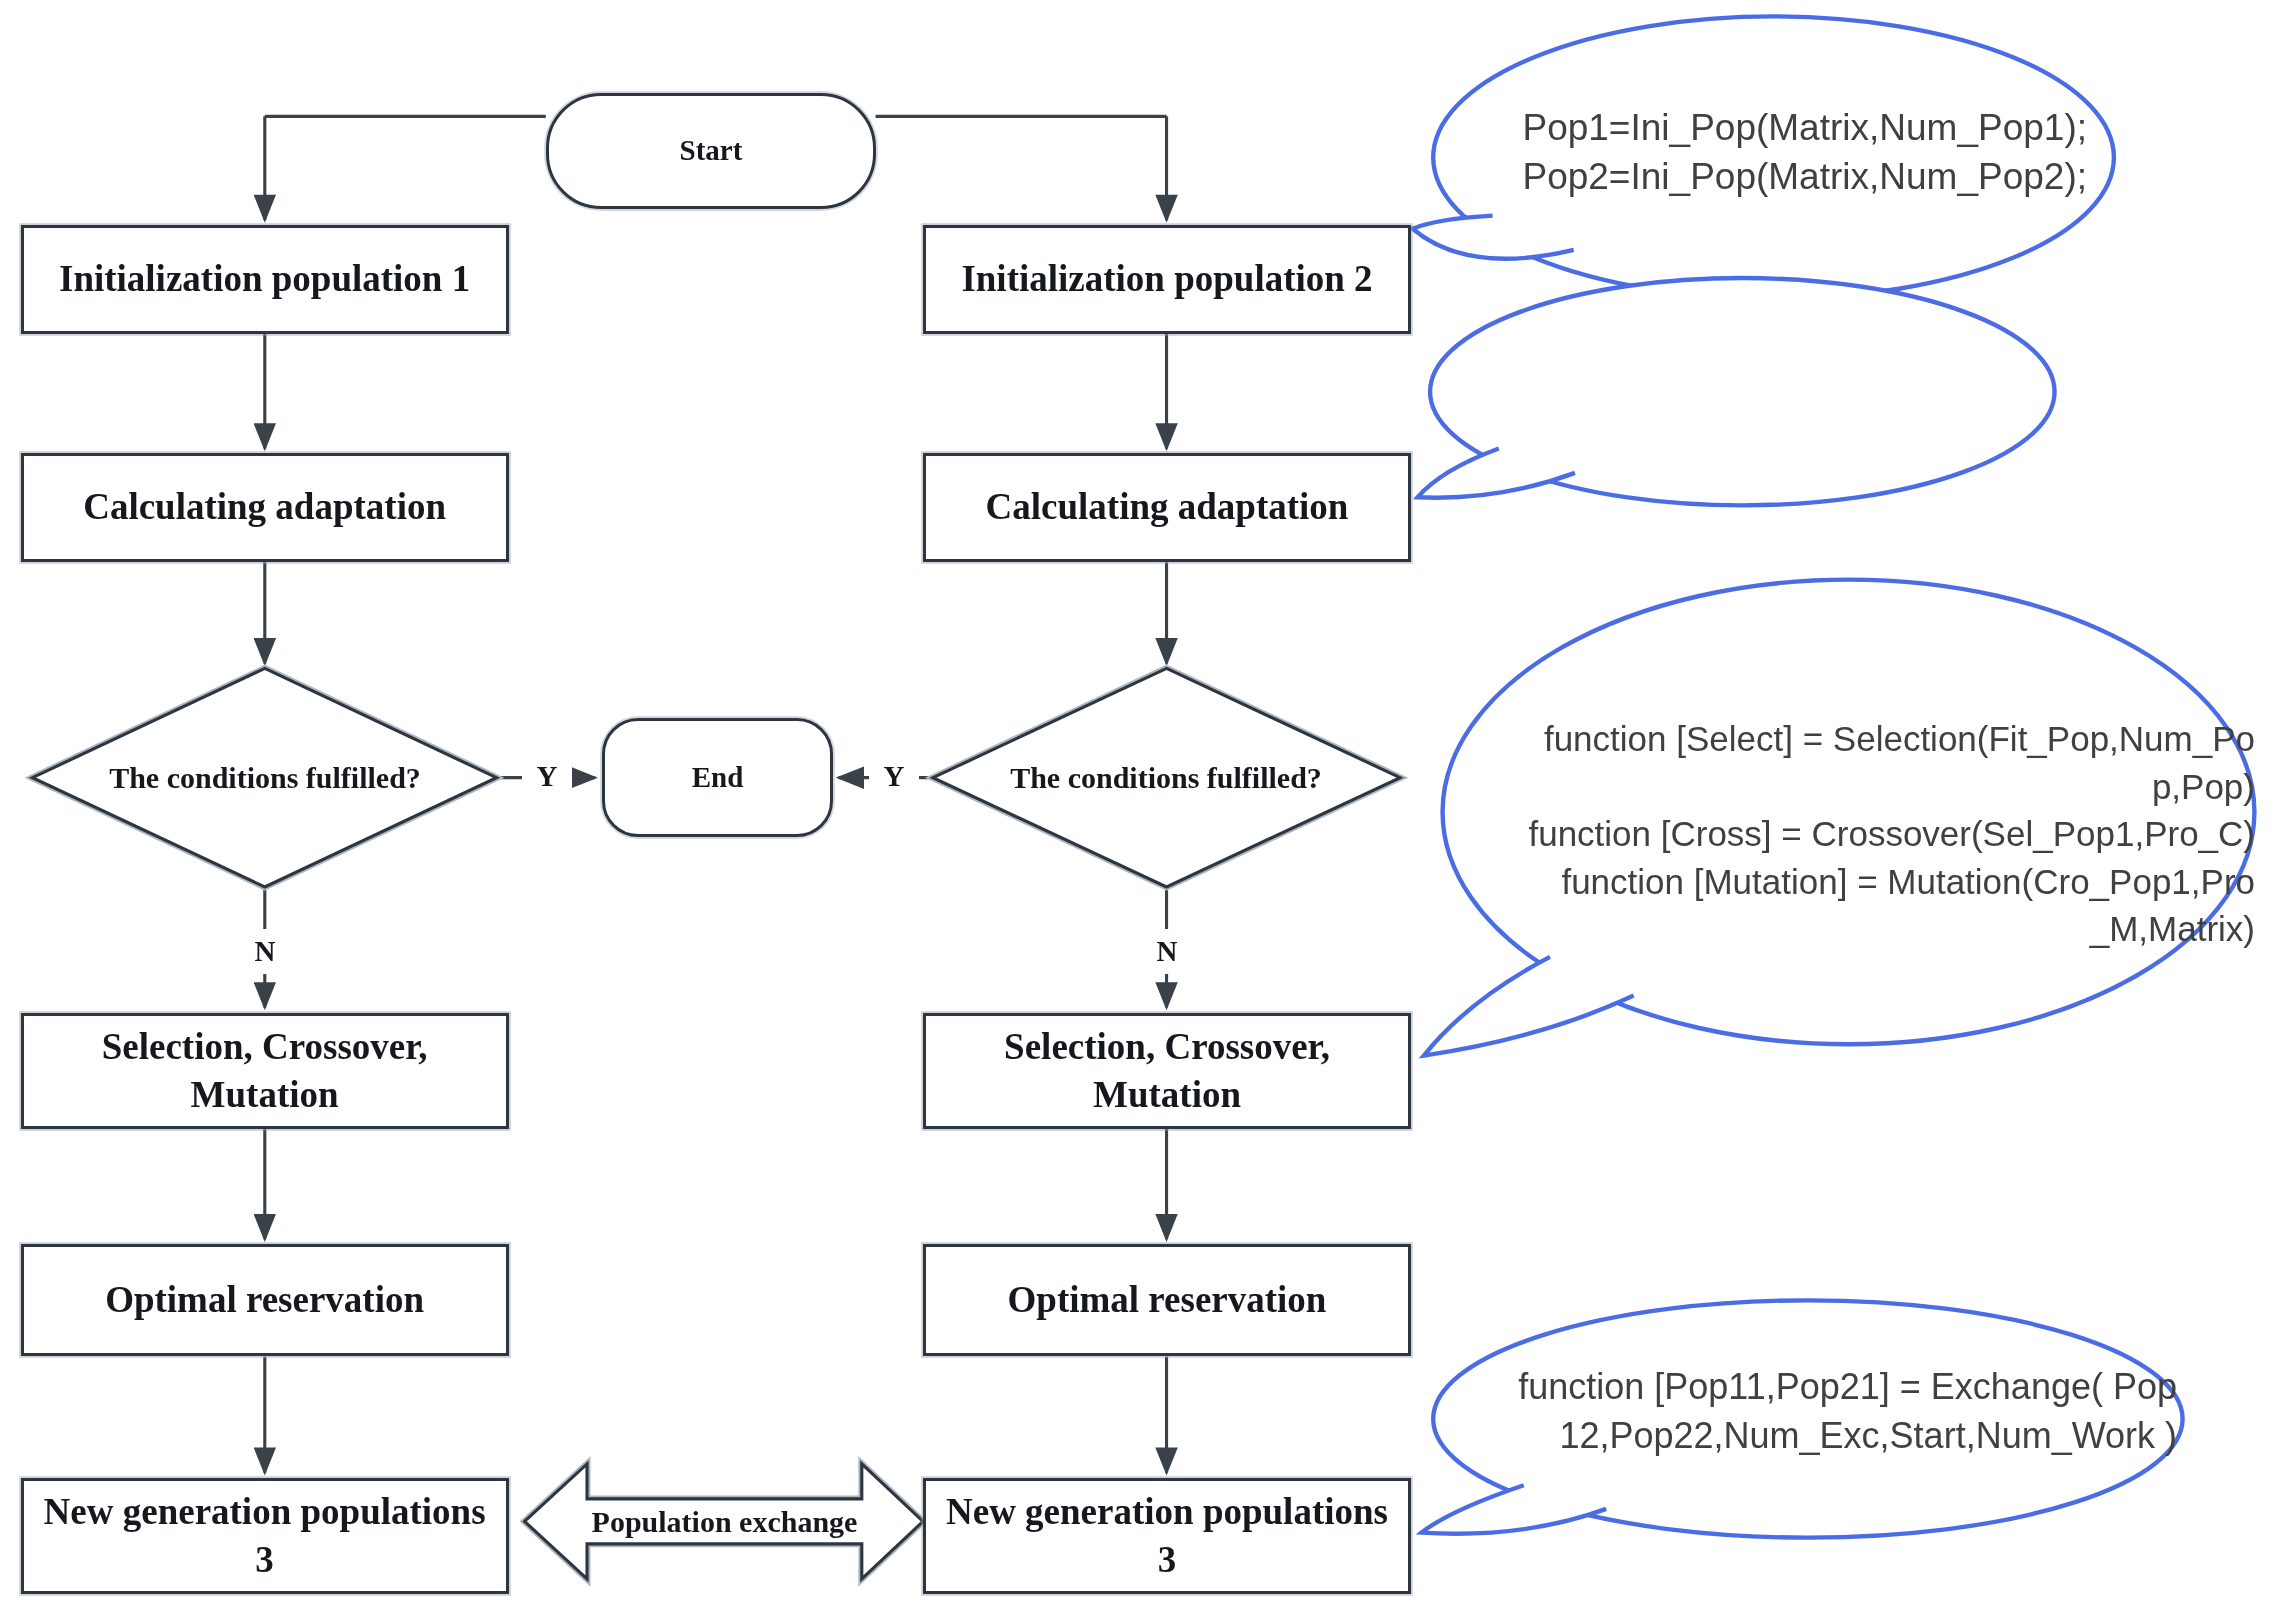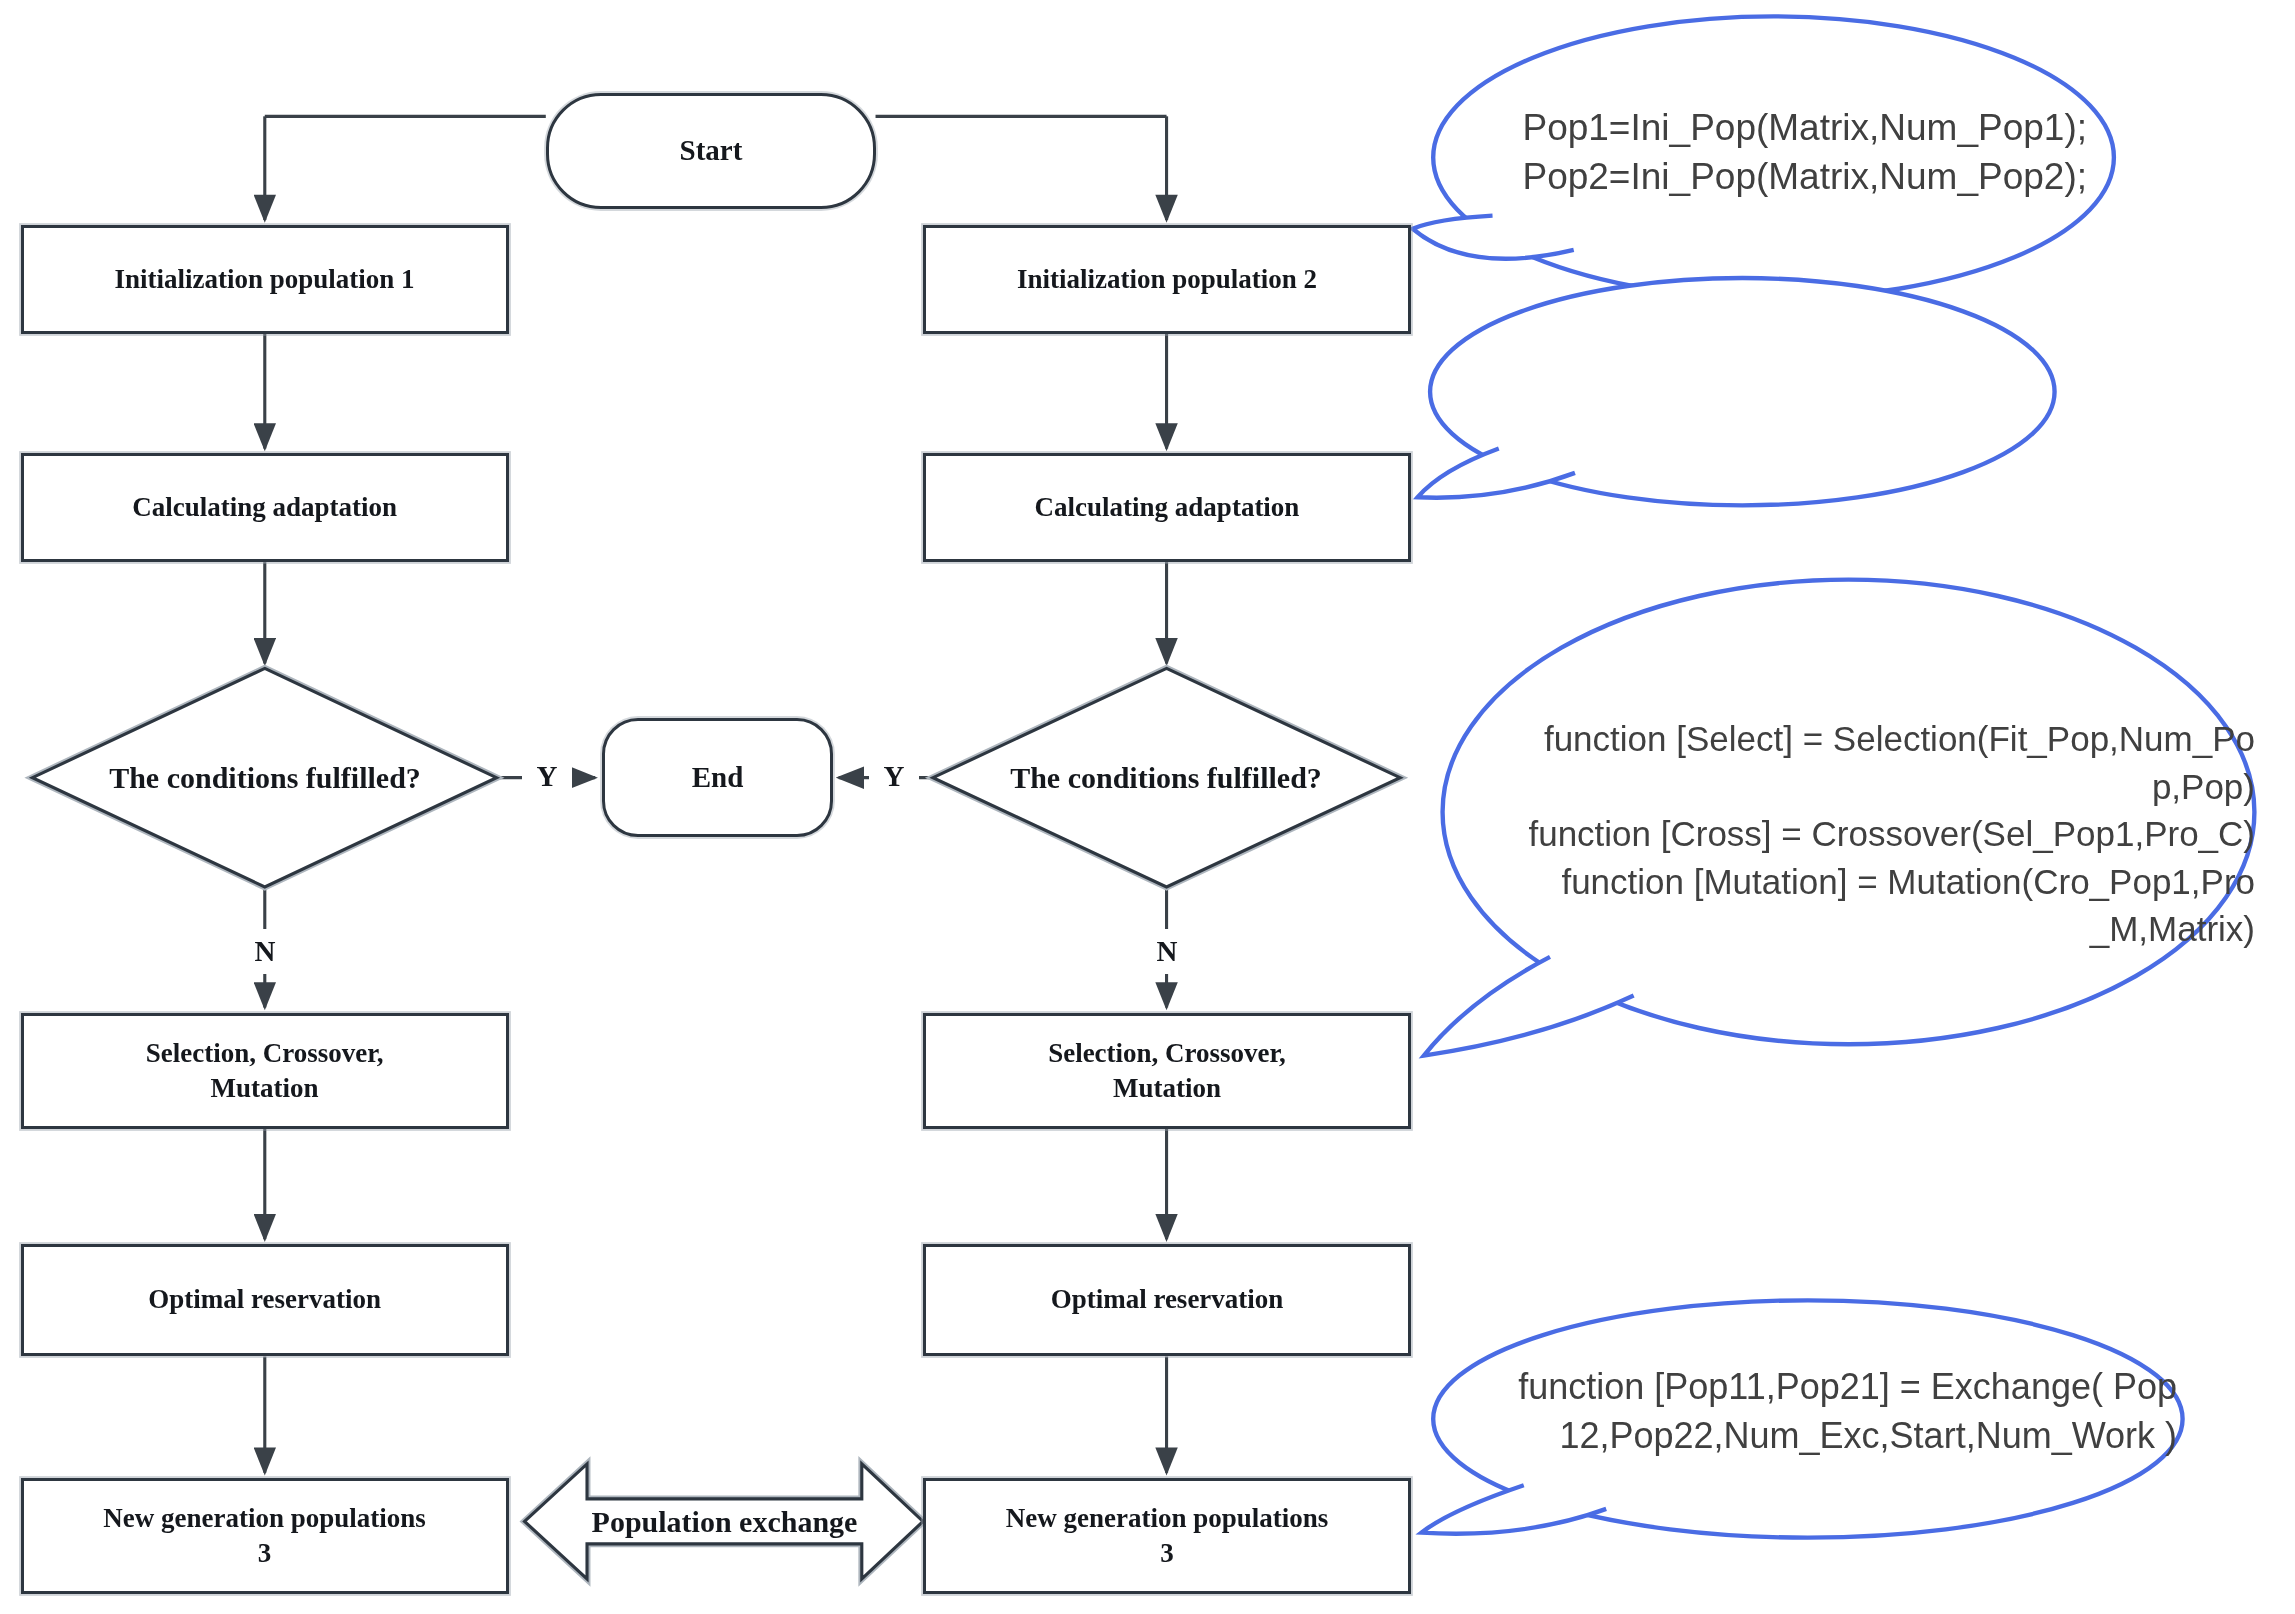--- a/index.html
+++ b/index.html
@@ -1,21 +1,21 @@
 <!DOCTYPE html>
 <html style="font-size:10px"><head>
 <meta charset="utf-8">
 <style>
   html,body{margin:0;padding:0;background:#fff;}
   .canvas{position:relative;width:2295px;height:1614px;background:#ffffff;overflow:hidden;
           font-family:"Liberation Serif",serif;}
   .layer{position:absolute;left:0;top:0;width:2295px;height:1614px;}
   .shape{position:absolute;box-sizing:border-box;background:#fff;border:3.7px solid #2d3640;
          display:flex;align-items:center;justify-content:center;text-align:center;
-         color:#15181d;font-weight:700;font-size:27px;line-height:1.3;white-space:pre-line;
+         color:#15181d;font-weight:700;font-size:37px;line-height:1.3;white-space:pre-line;
          font-family:"Liberation Serif",serif;}
   .process{box-shadow:0 0 0 1.9px rgba(148,158,168,.45);}
   .terminal{box-shadow:0 0 0 1.9px rgba(148,158,168,.40);}
   .dlabel{position:absolute;display:flex;align-items:center;justify-content:center;
           text-align:center;color:#15181d;font-weight:700;font-size:30px;
           font-family:"Liberation Serif",serif;}
   .edgelabel{position:absolute;display:flex;align-items:center;justify-content:center;
           background:#fff;color:#15181d;font-weight:700;font-size:29px;
           font-family:"Liberation Serif",serif;}
   .exlabel{position:absolute;display:flex;align-items:center;justify-content:center;

